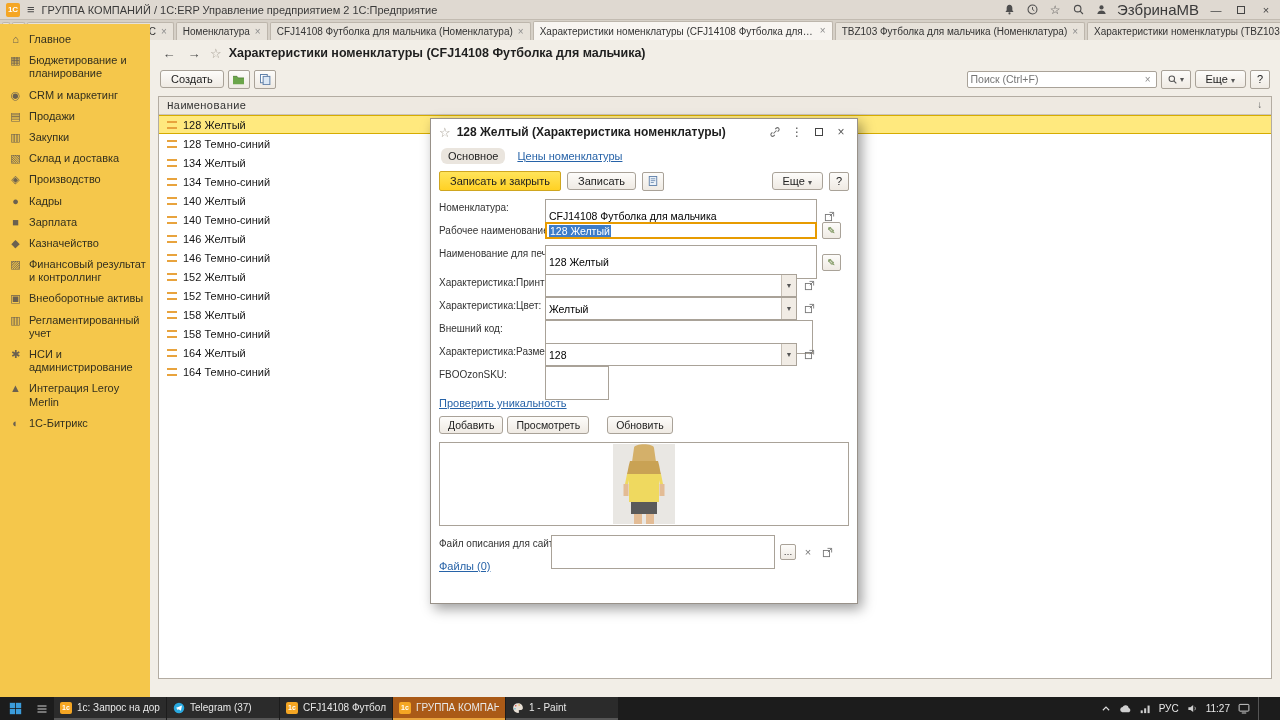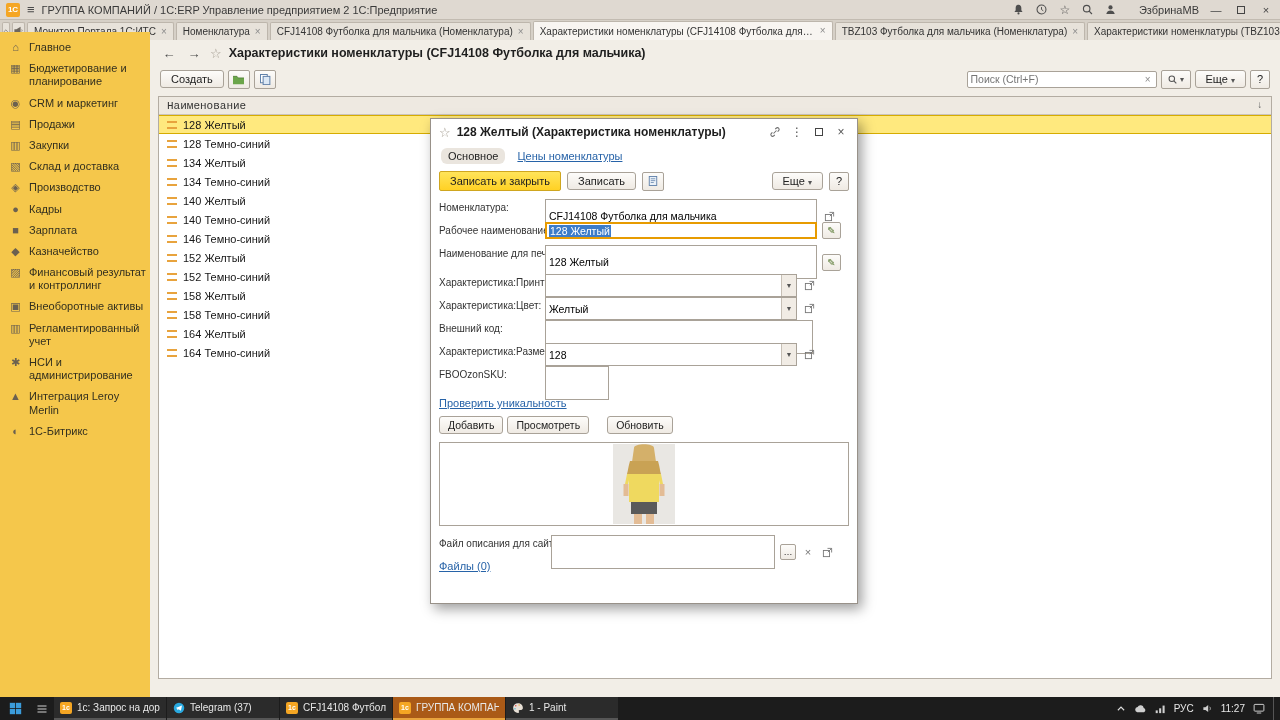--- a/index.html
+++ b/index.html
@@ -6,34 +6,34 @@
   html,body { width:1280px; height:720px; overflow:hidden; }
   body { font-family:"Liberation Sans","DejaVu Sans",sans-serif; font-size:11px; color:#222; background:#F2EEE7; position:relative; }
 
   
   .topbar { position:absolute; left:0; top:0; width:1280px; height:20px; background:#DFD9D1; border-bottom:1px solid #C2BBB1; display:flex; align-items:center; gap:7px; padding:0 6px; color:#3a3a3a; }
   .logo1c { width:14px; height:14px; background:#F5A623; border-radius:2px; color:#fff; font-size:8px; font-weight:bold; display:flex; align-items:center; justify-content:center; }
   .burger { font-size:13px; color:#4a4a4a; }
   .topbar-title { font-size:11px; }
   .top-right { margin-left:auto; display:flex; align-items:center; gap:9px; }
   .tico { width:14px; height:14px; display:flex; align-items:center; justify-content:center; color:#4e4e4e; font-size:12px; }
-  .username { font-size:11px;margin-left:12px; }
+  .username { font-size:15px; }
   .winbtn { width:16px; height:14px; display:flex; align-items:center; justify-content:center; color:#444; font-size:11px; }
   .maxbox { width:8px; height:8px; border:1px solid #444; display:inline-block; }
 
   
   .tabbar { position:absolute; left:0; top:20px; width:1280px; height:20px; background:#D6D0C7; display:flex; align-items:flex-end; gap:2px; padding:0 2px; }
   .tab { height:18px; background:#E7E2DA; border:1px solid #BDB6AC; border-bottom:none; border-radius:2px 2px 0 0; display:flex; align-items:center; gap:5px; padding:0 6px; font-size:10px; color:#333; max-width:300px; }
   .tab.icon-tab { width:22px; justify-content:center; padding:0; }
   .tab.active { background:#F8F5F1; height:19px; }
   .tab .tlabel { white-space:nowrap; overflow:hidden; text-overflow:ellipsis; }
   .tab .x { color:#8c8c8c; font-size:10px; line-height:1; }
 
   
-  .sidebar { position:absolute; left:0; top:32px; width:150px; bottom:23px; background:#F5C74B; padding-top:5px; overflow:hidden; }
+  .sidebar { position:absolute; left:0; top:24px; width:150px; bottom:23px; background:#F5C74B; padding-top:5px; overflow:hidden; }
   .side-item { display:flex; gap:7px; padding:4px 4px 4px 9px; align-items:flex-start; font-size:11px; color:#33301f; line-height:1.2; cursor:default; }
   .side-icon { width:13px; color:#6B6150; font-size:11px; flex:none; text-align:center; }
   .side-icon[data-icon="home"]::before{content:"⌂";}
   .side-icon[data-icon="budget"]::before{content:"▦";}
   .side-icon[data-icon="crm"]::before{content:"◉";}
   .side-icon[data-icon="sales"]::before{content:"▤";}
   .side-icon[data-icon="purchases"]::before{content:"▥";}
   .side-icon[data-icon="warehouse"]::before{content:"▧";}
   .side-icon[data-icon="production"]::before{content:"◈";}
   .side-icon[data-icon="hr"]::before{content:"●";}
@@ -104,21 +104,21 @@
   .filesrow { margin-top:4px; }
 
   
   .taskbar { position:absolute; left:0; bottom:0; width:1280px; height:23px; background:#1C1C1C; display:flex; align-items:center; color:#E8E8E8; }
   .tb-start { width:30px; height:23px; display:flex; align-items:center; justify-content:center; }
   .tb-ic { width:24px; height:23px; display:flex; align-items:center; justify-content:center; }
   .tb-app { width:112px; height:23px; background:#2B2B2B; margin-right:1px; display:flex; align-items:center; gap:5px; padding:0 6px; font-size:10px; border-bottom:2px solid #565656; }
   .tb-app .alabel { white-space:nowrap; overflow:hidden; flex:1; }
   .tb-app.attention { background:#AA5A17; border-bottom-color:#E8A33D; }
   .app-1c { width:12px; height:12px; background:#F5A623; border-radius:2px; color:#fff; font-size:7px; font-weight:bold; display:flex; align-items:center; justify-content:center; flex:none; }
-  .tray { margin-left:auto; display:flex; align-items:center; gap:8px; padding-right:2px; font-size:10px; }
+  .tray { margin-left:auto; display:flex; align-items:center; gap:8px; padding-right:17px; font-size:10px; }
   .tray .titem { display:flex; align-items:center; justify-content:center; }
   .show-desktop { width:5px; height:23px; border-left:1px solid #555; }
 </style>
 </head>
 <body>
 
 <div class="topbar">
   <span class="logo1c">1С</span>
   <span class="burger">≡</span>
   <span class="topbar-title">ГРУППА КОМПАНИЙ / 1С:ERP Управление предприятием 2 1С:Предприятие</span>
@@ -354,20 +354,24 @@
         <div class="trow">
           <span class="ric"></span>
           <span>140 Желтый</span>
         </div>
 
         <div class="trow">
           <span class="ric"></span>
           <span>140 Темно-синий</span>
         </div>
 
+        <div class="trow">
+          <span class="ric"></span>
+          <span>146 Желтый</span>
+        </div>
 
         <div class="trow">
           <span class="ric"></span>
           <span>146 Темно-синий</span>
         </div>
 
         <div class="trow">
           <span class="ric"></span>
           <span>152 Желтый</span>
         </div>

